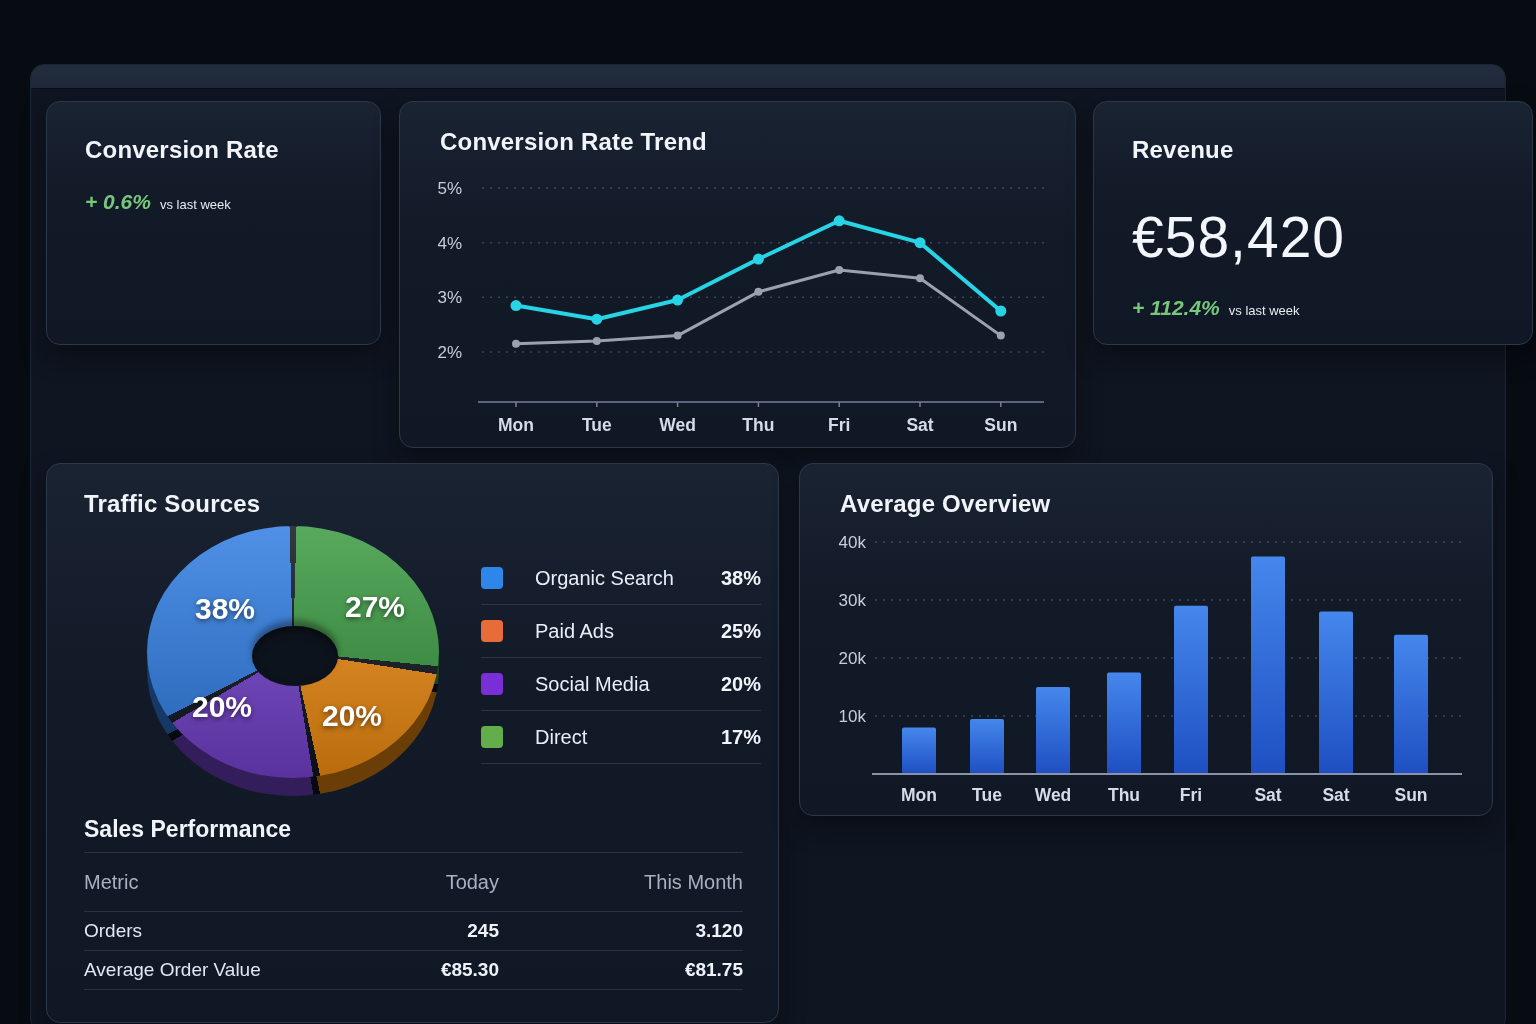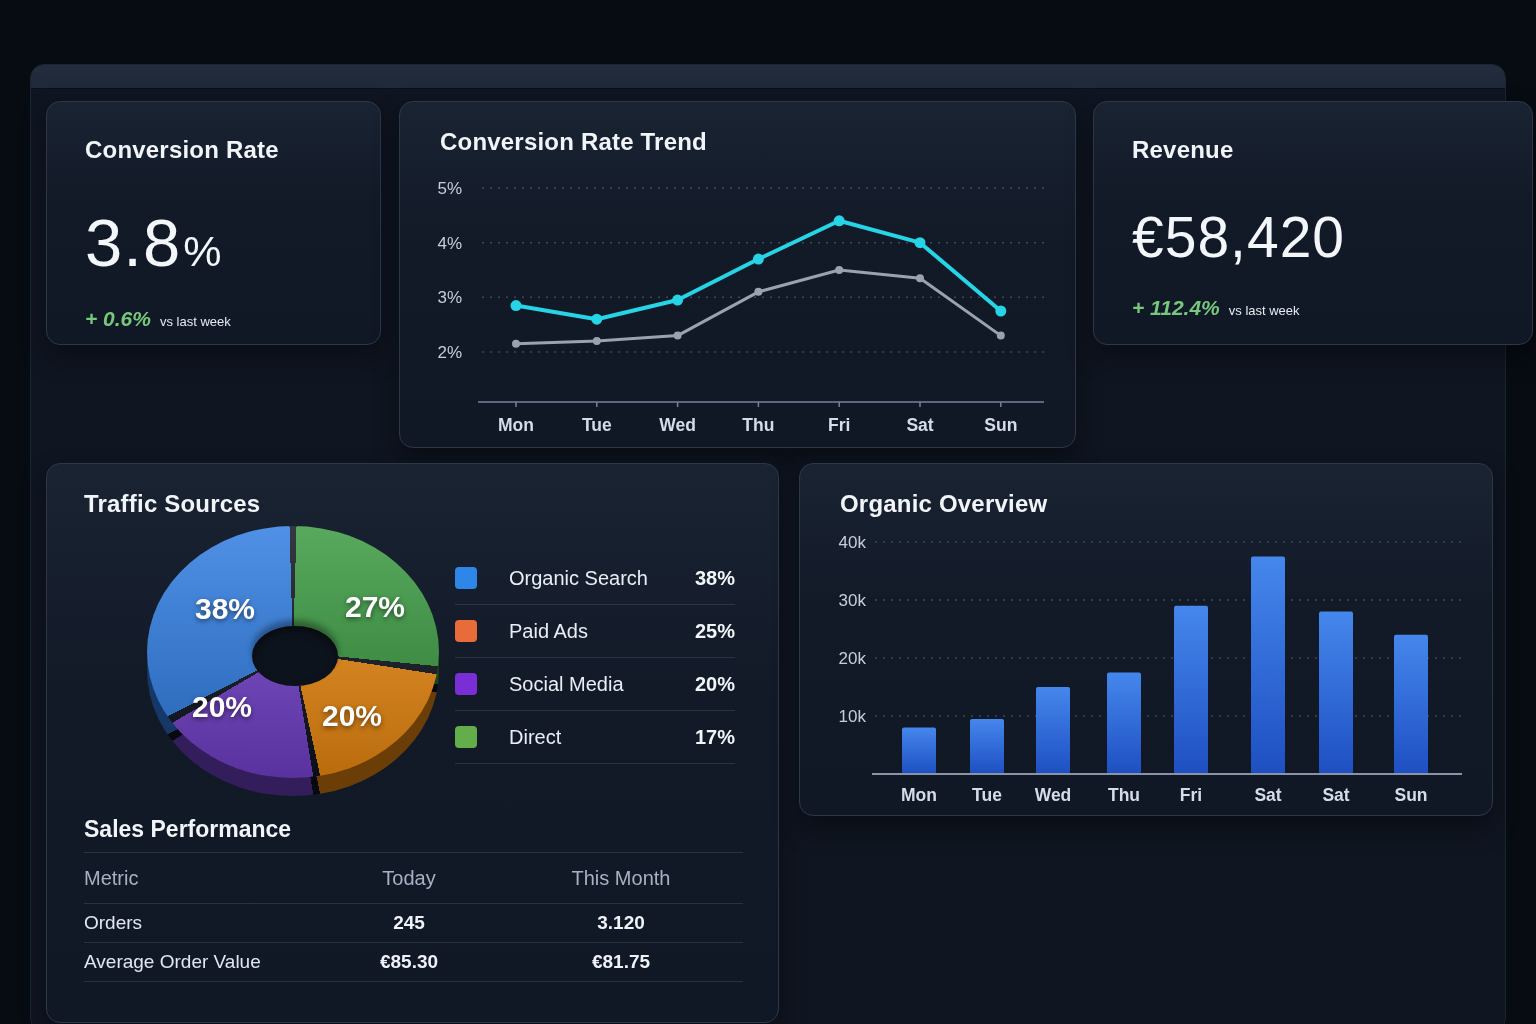--- a/index.html
+++ b/index.html
@@ -36,53 +36,49 @@
   #card-traffic .card-title { position:absolute; left:37px; top:26px; }
   .pie-wrap { position:absolute; left:100px; top:62px; width:292px; height:280px; }
   .pie-depth { position:absolute; left:0; top:18px; width:292px; height:252px; border-radius:50%;
                filter:brightness(.45); }
   .pie-face  { position:absolute; left:0; top:0; width:292px; height:252px; border-radius:50%; }
   .pie-hole  { position:absolute; left:105px; top:100px; width:86px; height:60px; border-radius:50%;
                background:#0d131d; box-shadow:0 4px 8px rgba(0,0,0,.5) inset, 0 -6px 6px rgba(0,0,0,.35); }
   .pie-label { position:absolute; transform:translate(-50%,-50%); color:#fff; font-size:30px;
                font-weight:bold; text-shadow:0 2px 5px rgba(0,0,0,.5); }
 
-  .legend { position:absolute; left:408px; top:88px; width:280px; }
+  .legend { position:absolute; left:434px; top:88px; width:280px; }
   .legend-row { display:flex; align-items:center; height:53px;
                 border-bottom:1px solid rgba(125,145,175,.22); }
   .legend-swatch { width:22px; height:22px; border-radius:4px; flex:0 0 auto; }
   .legend-label { color:#e9eef6; font-size:20px; margin-left:32px; }
   .legend-value { color:#f2f6fb; font-size:20px; font-weight:bold; margin-left:auto; }
 
   
   .sp-title { position:absolute; left:37px; top:352px; color:#f1f5fa; font-size:23px; font-weight:bold; }
   .sp-table { position:absolute; left:37px; top:388px; width:659px; }
   .sp-row { display:grid; grid-template-columns:1fr 180px 244px; align-items:center; height:39px;
             border-bottom:1px solid rgba(125,145,175,.22); }
-  .sp-row:first-child { border-top:1px solid rgba(125,145,175,.22); height:52px; }
+  .sp-row:first-child { border-top:1px solid rgba(125,145,175,.22); height:60px; }
   .sp-head span { color:#a7b1c2; font-size:20px; font-weight:normal; }
-  .sp-row span:nth-child(2), .sp-row span:nth-child(3) { text-align:center; }
+  .sp-row span:nth-child(2), .sp-row span:nth-child(3) { text-align:right; }
   .sp-metric { color:#e2e8f1; font-size:19px; }
   .sp-val { color:#eff3f9; font-size:19px; font-weight:bold; }
 
   svg text { font-family:"Liberation Sans","DejaVu Sans",sans-serif; }
 </style>
 </head>
 <body>
 
 <div class="stage">
   <div class="panel">
     <div class="panel-topbar"></div>
 
     <section class="card kpi" style="left:15px; top:36px; width:335px; height:244px;">
       <h2 class="card-title">Conversion Rate</h2>
-      <div class="kpi-value-row">
-        <span class="kpi-value">3.8</span>
-          <span class="kpi-unit">%</span>
-      </div>
       <div class="kpi-delta">
         <span class="delta-pos">+ 0.6%</span><span class="delta-note">vs last week</span>
       </div>
     </section>
 
     <section class="card chart-card" style="left:368px; top:36px; width:677px; height:347px;">
       <svg id="line-svg" class="chart-svg" width="677" height="347" viewBox="0 0 677 347">
           <line x1="82" y1="250" x2="644" y2="250" stroke="rgba(148,163,188,.33)" stroke-width="1.5" stroke-dasharray="2 6"></line>
           <text x="62" y="256" fill="#c6cedb" font-size="17" text-anchor="end">2%</text>
           <line x1="82" y1="195.32999999999998" x2="644" y2="195.32999999999998" stroke="rgba(148,163,188,.33)" stroke-width="1.5" stroke-dasharray="2 6"></line>
@@ -219,16 +215,16 @@
           <rect x="374" y="141.8" width="34" height="168.2" rx="2" fill="url(#barGrad)"></rect>
           <text x="391" y="337" fill="#d5dce8" font-size="17.5" font-weight="bold" text-anchor="middle">Fri</text>
           <rect x="451" y="92.5" width="34" height="217.5" rx="2" fill="url(#barGrad)"></rect>
           <text x="468" y="337" fill="#d5dce8" font-size="17.5" font-weight="bold" text-anchor="middle">Sat</text>
           <rect x="519" y="147.60000000000002" width="34" height="162.39999999999998" rx="2" fill="url(#barGrad)"></rect>
           <text x="536" y="337" fill="#d5dce8" font-size="17.5" font-weight="bold" text-anchor="middle">Sat</text>
           <rect x="594" y="170.8" width="34" height="139.2" rx="2" fill="url(#barGrad)"></rect>
           <text x="611" y="337" fill="#d5dce8" font-size="17.5" font-weight="bold" text-anchor="middle">Sun</text>
           <line x1="72" y1="310" x2="662" y2="310" stroke="#8a93a5" stroke-width="2"></line>
         </svg>
-      <h2 class="card-title">Organic Overview</h2>
+      <h2 class="card-title">Average Overview</h2>
     </section>
   </div>
 </div>
 
 </body></html>

